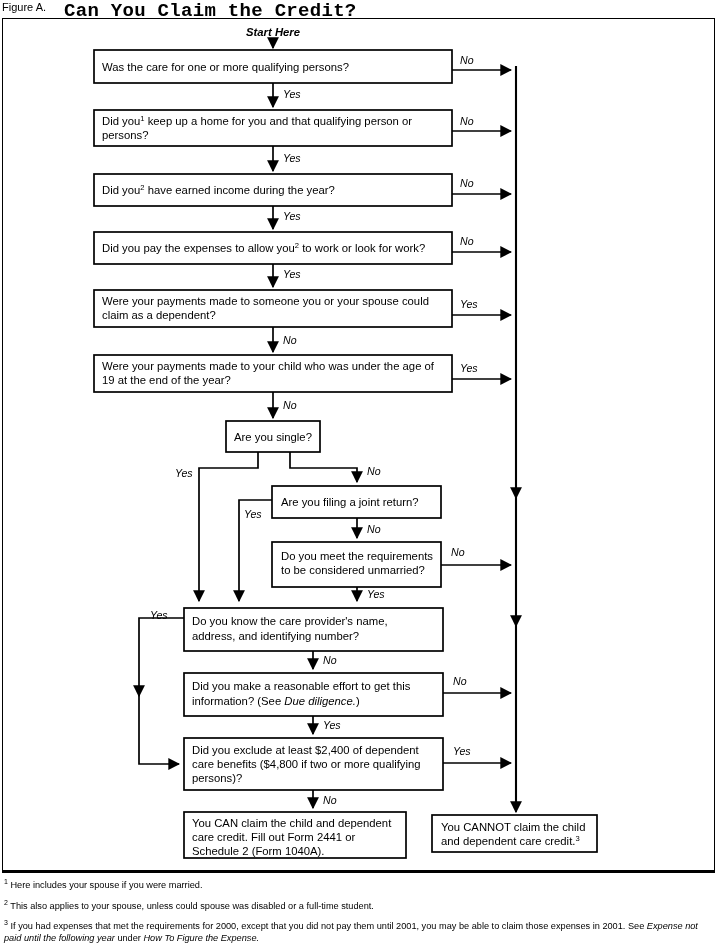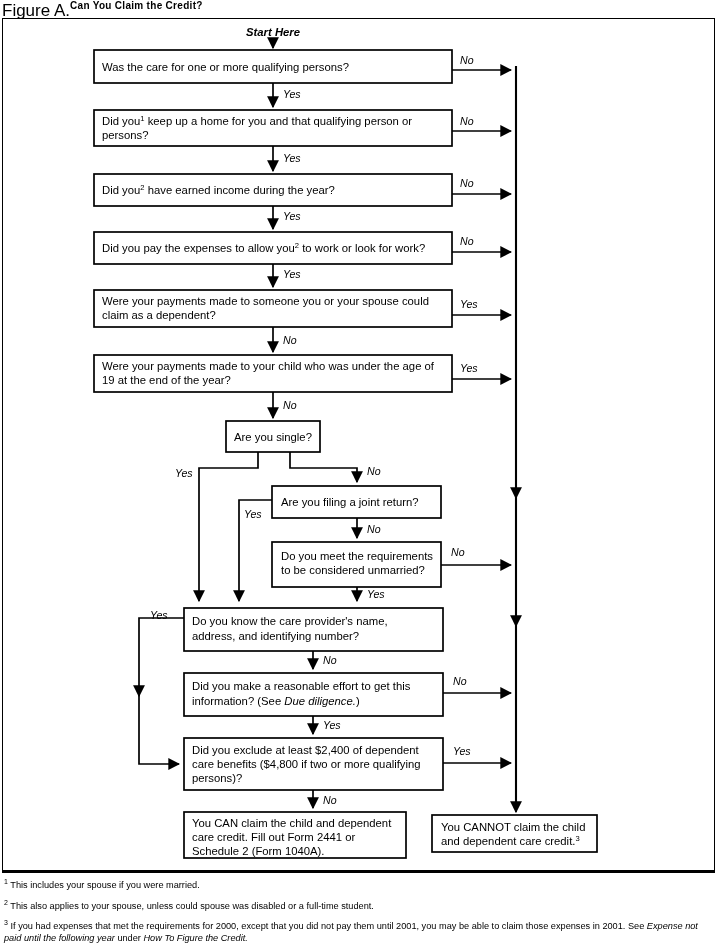--- a/index.html
+++ b/index.html
@@ -1,20 +1,20 @@
 <!DOCTYPE html>
 <html><head>
 <meta charset="utf-8">
 <style>
   html,body{margin:0;padding:0;background:#fff;}
   body{width:719px;height:947px;font-family:"Liberation Sans",sans-serif;color:#000;overflow:hidden;}
   #fig{position:relative;width:719px;height:947px;}
   .title-row{position:absolute;left:0;top:0;width:719px;height:18px;}
-  .title-label{position:absolute;left:2px;top:1px;font-size:17px;letter-spacing:0px;}
-  .title-main{position:absolute;left:70px;top:0px;font-size:10px;font-weight:bold;letter-spacing:0.3px;}
+  .title-label{position:absolute;left:2px;top:1px;font-size:11px;letter-spacing:0px;}
+  .title-main{position:absolute;left:64px;top:0px;font-size:19px;font-weight:bold;letter-spacing:0.3px;font-family:Liberation Mono, monospace;}
   .frame{position:absolute;left:2px;top:18px;width:713px;height:853px;border:1.6px solid #000;box-sizing:border-box;}
   .footframe{position:absolute;left:2px;top:871px;width:713px;height:2px;background:#000;}
   svg.chart{position:absolute;left:0;top:0;width:719px;height:947px;}
   .box{fill:#fff;stroke:#000;stroke-width:1.7;}
   .line{stroke:#000;stroke-width:1.7;fill:none;}
   .rail{stroke:#000;stroke-width:2.1;fill:none;}
   .txt{font-family:"Liberation Sans",sans-serif;font-size:11.3px;fill:#000;}
   .lbl{font-family:"Liberation Sans",sans-serif;font-size:10.6px;font-style:italic;fill:#000;}
   .start{font-family:"Liberation Sans",sans-serif;font-size:11.3px;font-style:italic;font-weight:bold;fill:#000;}
   .ital{font-style:italic;}
@@ -156,18 +156,18 @@
 
     <path class="line" d="M313,651 L313,669" marker-end="url(#arr)"></path>
     <text class="lbl" x="323" y="664">No</text>
     <path class="line" d="M313,716 L313,734" marker-end="url(#arr)"></path>
     <text class="lbl" x="323" y="729">Yes</text>
     <path class="line" d="M313,790 L313,808" marker-end="url(#arr)"></path>
     <text class="lbl" x="323" y="804">No</text>
   </svg>
 
   <div class="footnotes">
-    <p class="fn"><sup>1</sup> <span>This includes your spouse if you were married.</span></p>
+    <p class="fn"><sup>1</sup> <span>Here includes your spouse if you were married.</span></p>
     <p class="fn"><sup>2</sup> <span>This also applies to your spouse, unless could spouse was disabled or a full-time student.</span></p>
-    <p class="fn"><sup>3</sup> <span>If you had expenses that met the requirements for 2000, except that you did not pay them until 2001, you may be able to claim those expenses in 2001. See <i>Expense not paid until the following year</i> under <i>How To Figure the Credit.</i></span></p>
+    <p class="fn"><sup>3</sup> <span>If you had expenses that met the requirements for 2000, except that you did not pay them until 2001, you may be able to claim those expenses in 2001. See <i>Expense not paid until the following year</i> under <i>How To Figure the Expense.</i></span></p>
   </div>
 
 </div>
 
 </body></html>

